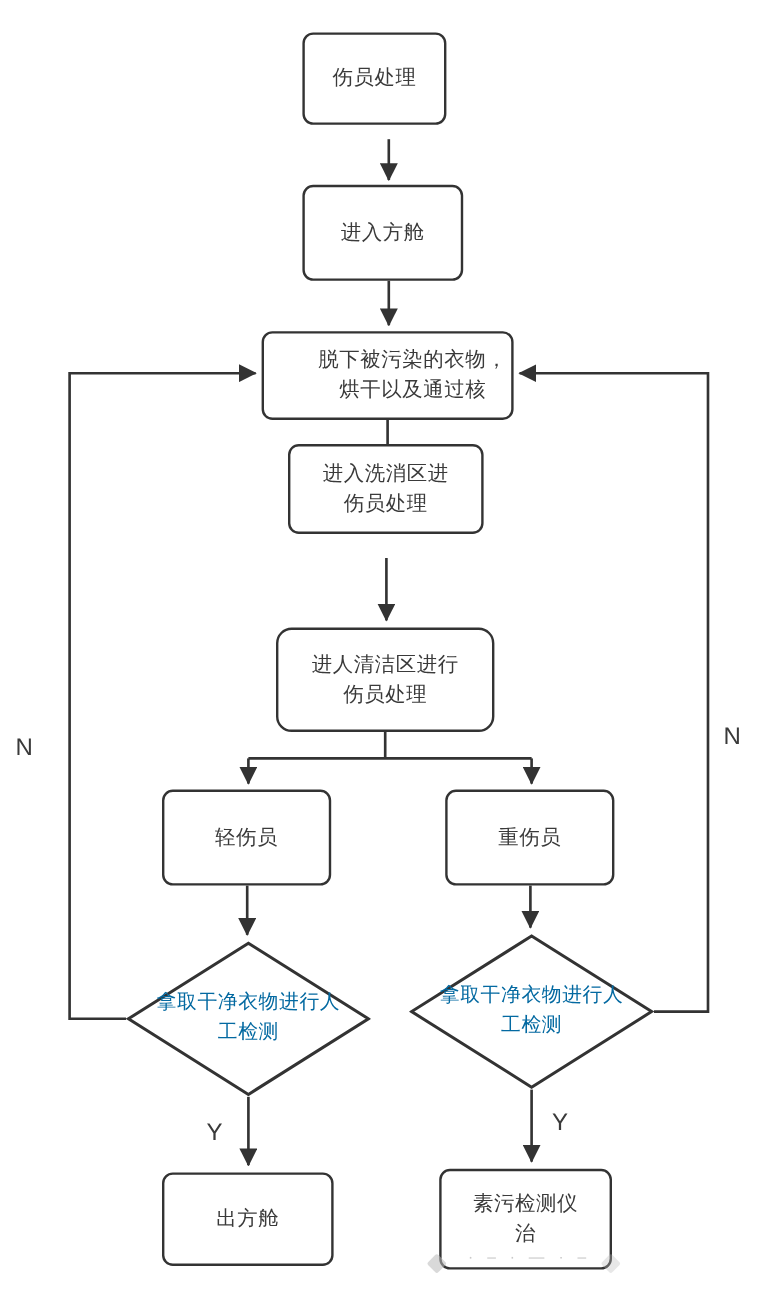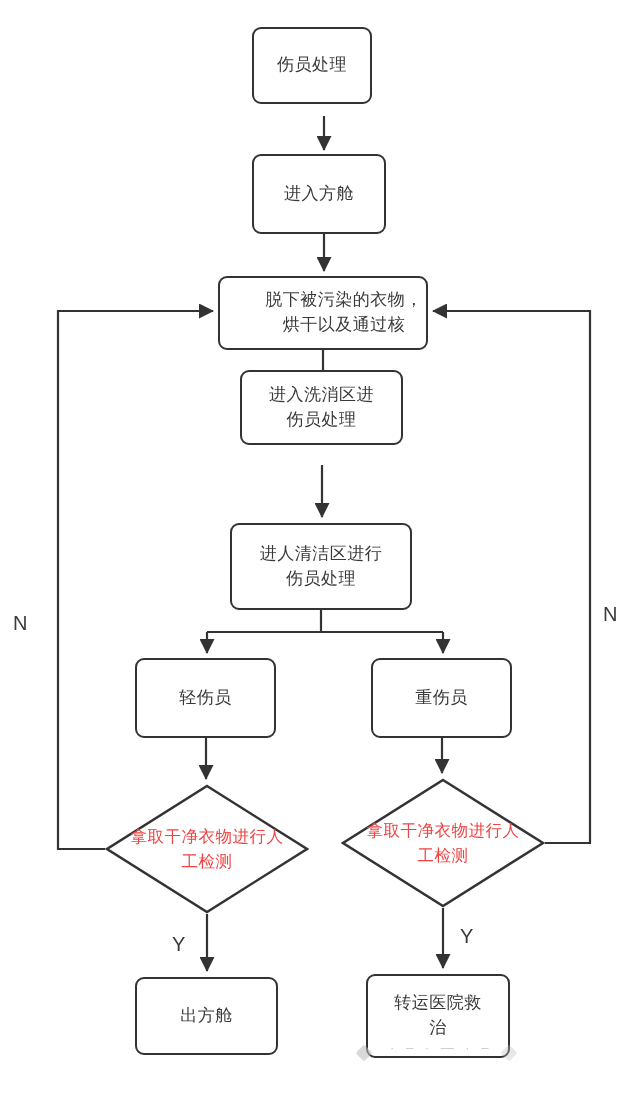--- a/index.html
+++ b/index.html
@@ -44,22 +44,23 @@
   .diamond .dtext {
     position: absolute;
     inset: 0;
     display: flex;
     flex-direction: column;
     align-items: center;
     justify-content: center;
     text-align: center;
     font-size: 16.5px;
     line-height: 1.5;
-    color: #ef4444;
+    color: #0369a1;
     letter-spacing: 0.5px;
+    font-family: Liberation Mono, monospace;
   }
   .edge-label {
     position: absolute;
     font-size: 20px;
     color: #3a3a3a;
   }
   .watermark {
     position: absolute;
     color: #c9c9c9;
     font-size: 13px;
@@ -115,21 +116,21 @@
   <div class="node" style="left:218px; top:276px; width:210px; height:74px;padding-left:42px;">
     <span>脱下被污染的衣物，</span>
     <span>烘干以及通过核</span>
   </div>
 
   <div class="node" style="left:240px; top:370px; width:163px; height:75px;">
     <span>进入洗消区进</span>
     <span>伤员处理</span>
   </div>
 
-  <div class="node" style="left:230px; top:523px; width:182px; height:87px;">
+  <div class="node" style="left:230px; top:523px; width:182px; height:87px;border-radius:13px;">
     <span>进人清洁区进行</span>
     <span>伤员处理</span>
   </div>
 
   <div class="node" style="left:371px; top:658px; width:141px; height:80px;">
     <span>重伤员</span>
   </div>
 
   <div class="node" style="left:135px; top:658px; width:141px; height:80px;">
     <span>轻伤员</span>
@@ -153,21 +154,21 @@
       <span>拿取干净衣物进行人</span>
       <span>工检测</span>
     </div>
   </div>
 
   <div class="node" style="left:135px; top:977px; width:143px; height:78px;">
     <span>出方舱</span>
   </div>
 
   <div class="node" style="left:366px; top:974px; width:144px; height:84px;">
-    <span>转运医院救</span>
+    <span>素污检测仪</span>
     <span>治</span>
   </div>
 
   <div class="edge-label" style="left:13px; top:612px;">N</div>
   <div class="edge-label" style="left:603px; top:603px;">N</div>
   <div class="edge-label" style="left:172px; top:933px;">Y</div>
   <div class="edge-label" style="left:460px; top:925px;">Y</div>
 
   <div class="watermark" style="left:390px; top:1040px;">· – ·  — ·   –</div>
   <div class="smudge" style="left:358px; top:1047px;"></div>

